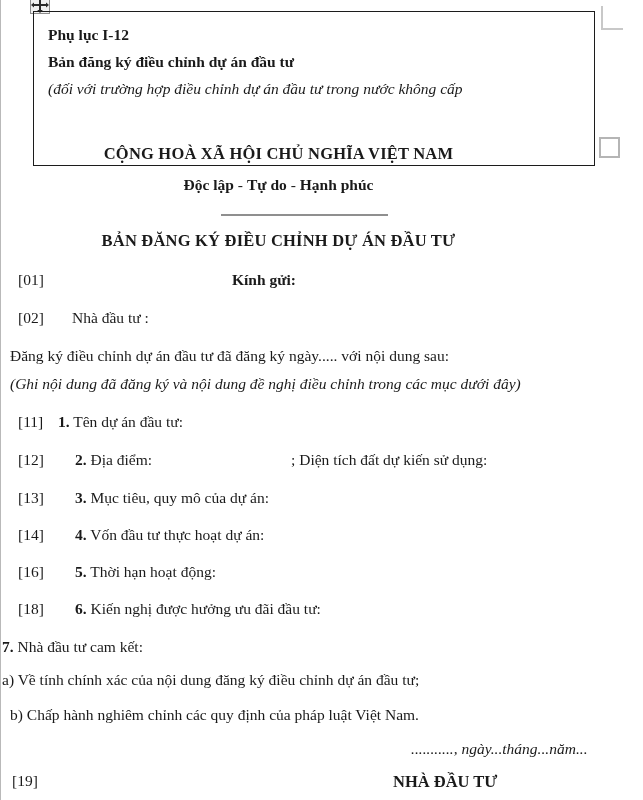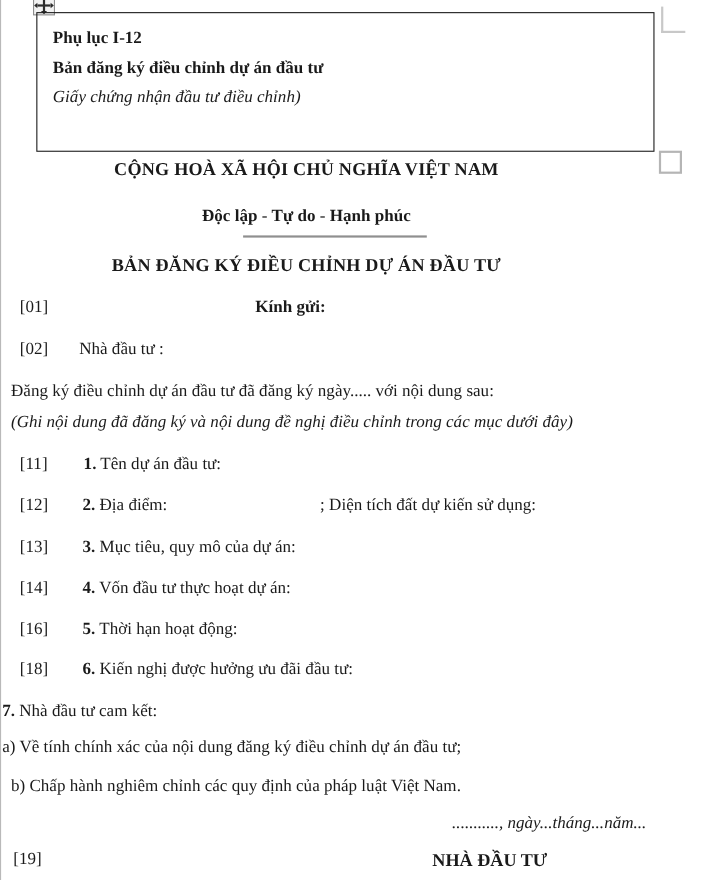--- a/index.html
+++ b/index.html
@@ -69,21 +69,21 @@
     background: #ffffff;
     box-sizing: border-box;
   }
 
   
   .header-box {
     position: absolute;
     left: 33px;
     top: 11px;
     width: 562px;
-    height: 127px;
+    height: 155px;
     border: 1.6px solid #1c1c1c;
     box-sizing: border-box;
     padding: 9px 0 0 14px;
   }
   .hb-line {
     font-size: 15.5px;
     line-height: 27px;
     white-space: nowrap;
   }
   .hb-bold { font-weight: bold; }
@@ -96,21 +96,21 @@
     width: 557px;
     text-align: center;
   }
   #nation-title {
     top: 144px;
     font-weight: bold;
     font-size: 16.5px;
     letter-spacing: 0.2px;
   }
   #nation-motto {
-    top: 188px;
+    top: 176px;
     font-weight: bold;
     font-size: 15.5px;
   }
   .motto-sep { font-weight: normal; }
   .divider {
     position: absolute;
     left: 221px;
     top: 214px;
     width: 167px;
     height: 2px;
@@ -151,21 +151,21 @@
   #row-02 .txt { left: 72px; }
 
   #row-reg { top: 347px; }
   #row-reg .txt { left: 10px; }
 
   #row-note { top: 375px; }
   #row-note .txt { left: 10px; }
 
   #row-11 { top: 413px; }
   #row-11 .tag { left: 18px; }
-  #row-11 .txt { left: 76px; }
+  #row-11 .txt { left: 58px; }
 
   #row-12 { top: 451px; }
   #row-12 .tag { left: 18px; }
   #row-12 .txt { left: 75px; }
   #row-12 .txt2 { left: 291px; }
 
   #row-13 { top: 489px; }
   #row-13 .tag { left: 18px; }
   #row-13 .txt { left: 75px; }
 
@@ -216,21 +216,21 @@
       </g>
     </svg>
   </div>
 
   <div class="corner-bracket"></div>
   <div class="resize-square"></div>
 
   <div class="header-box">
     <div class="hb-line hb-bold">Phụ lục I-12</div>
     <div class="hb-line hb-bold">Bản đăng ký điều chỉnh dự án đầu tư</div>
-    <div class="hb-line hb-italic">Giấy chứng nhận đầu tư điều chỉnh)</div>
+    <div class="hb-line hb-italic">(đối với trường hợp điều chỉnh dự án đầu tư trong nước không cấp</div>
   </div>
 
   <div class="center-block" id="nation-title">CỘNG HOÀ XÃ HỘI CHỦ NGHĨA VIỆT NAM</div>
 
   <div class="center-block" id="nation-motto">
     <span>Độc lập</span><span class="motto-sep"> - </span><span>Tự do</span><span class="motto-sep"> - </span><span>Hạnh phúc</span>
   </div>
 
   <div class="divider"></div>
 

